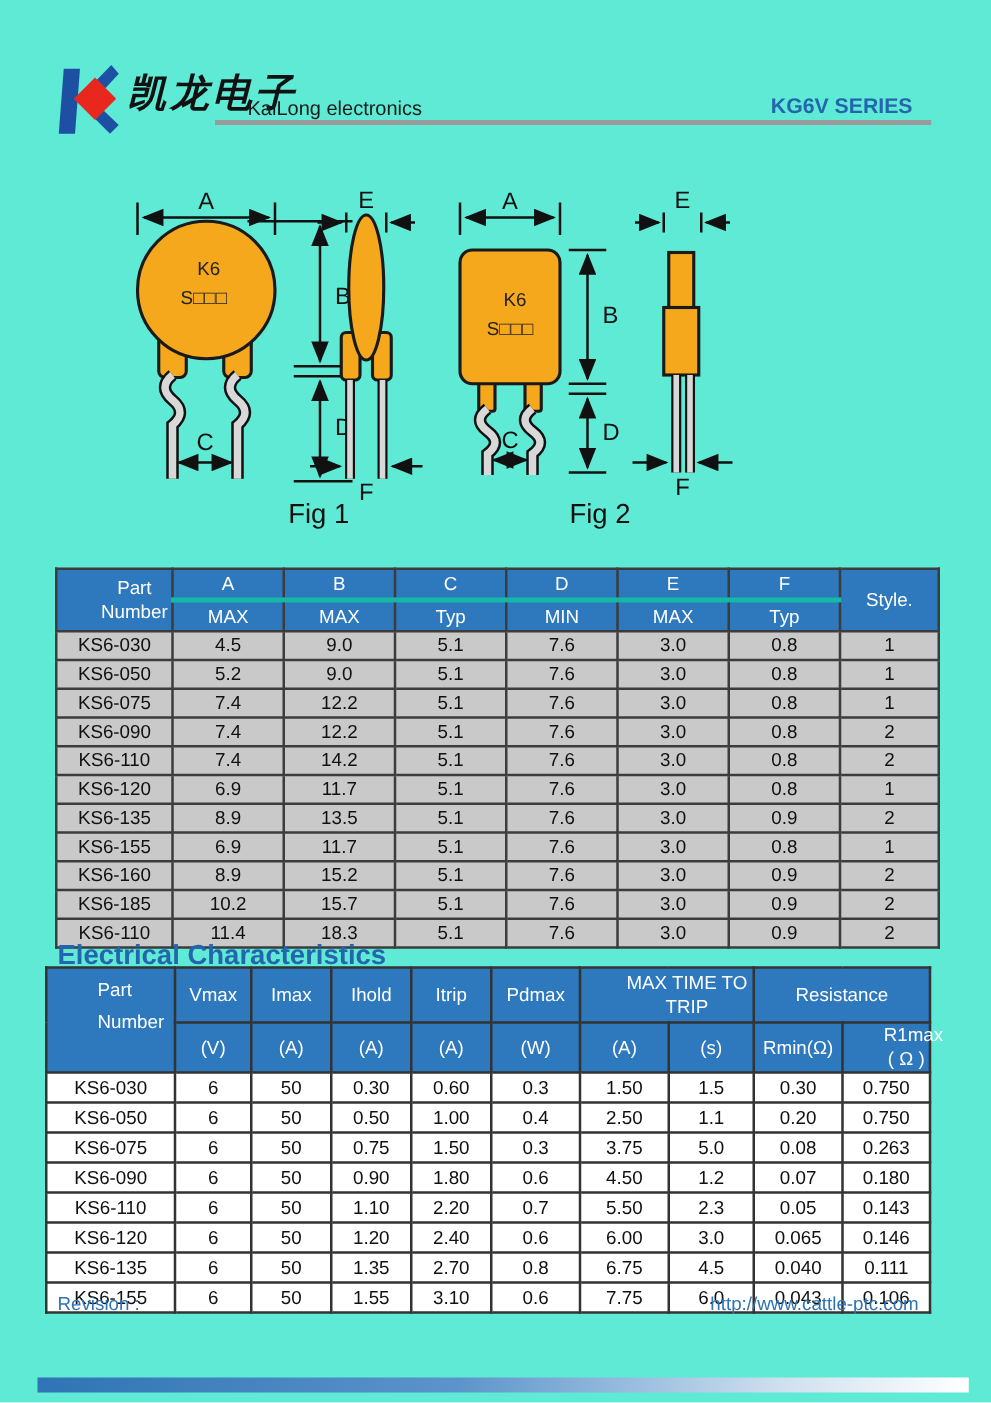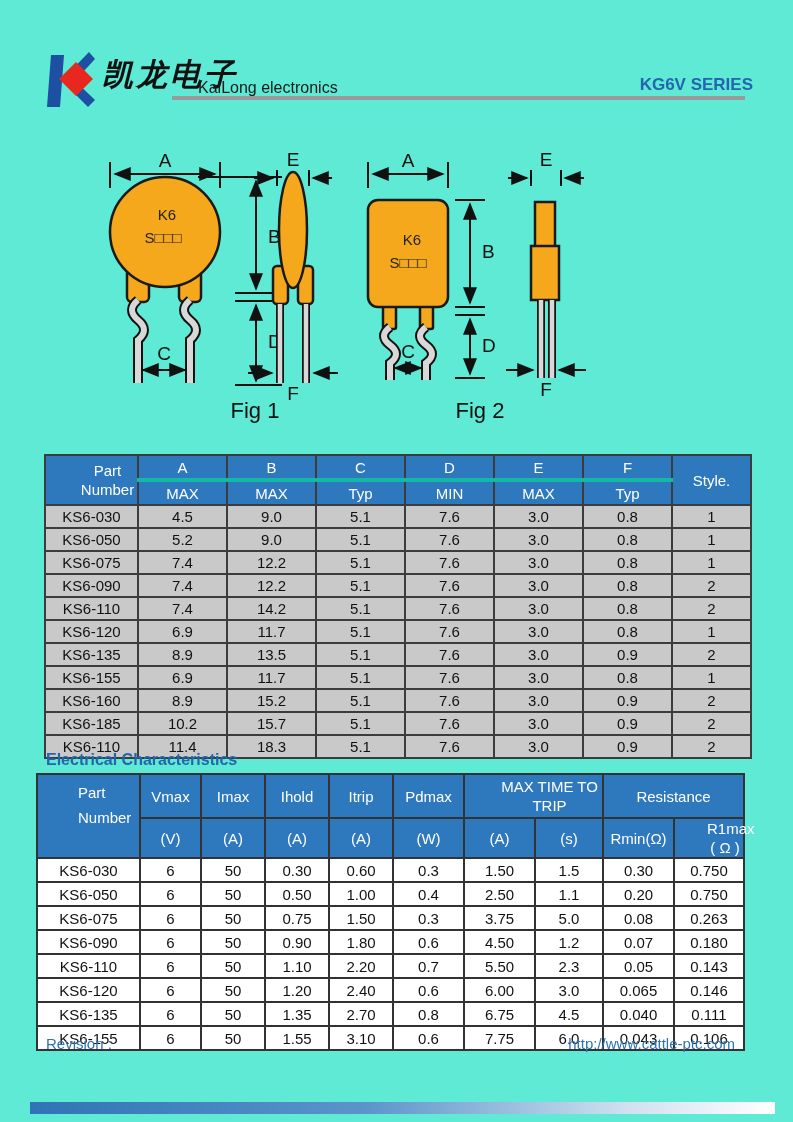--- a/index.html
+++ b/index.html
@@ -5,21 +5,21 @@
   html,body { margin:0; padding:0; background:#fff; }
   .page {
     position:relative; width:793px; height:1122px; background:#5eead4;
     font-family:"Liberation Sans", sans-serif; overflow:hidden; color:#111;
   }
   
   .logo-svg { position:absolute; left:45px; top:50px; }
   .cn-logo-text { position:absolute; left:102px; top:54px; font-size:31px; font-weight:bold;
     font-style:italic; color:#111; letter-spacing:3px; }
   .company { position:absolute; left:198px; top:79px; font-size:16px; color:#1a1a1a; }
-  .series { position:absolute; right:40px; top:75px; font-size:17px; font-weight:bold; color:#2565ae; }
+  .series { position:absolute; right:63px; top:75px; font-size:17px; font-weight:bold; color:#2565ae; }
   .hrule { position:absolute; left:172px; top:96px; width:573px; height:4px; background:#9a9a9a; }
   .dim-title { position:absolute; left:45px; top:104px; font-size:17px; font-weight:bold; color:#2565ae; }
   
   .fig-svg { position:absolute; left:70px; top:140px; }
   .orange { fill:#F5A81C; stroke:#1a1a1a; stroke-width:2.5; }
   .dl { stroke:#111; stroke-width:2; fill:none; }
   .lbl { font-family:"Liberation Sans",sans-serif; font-size:19px; fill:#111; }
   .mark { font-family:"Liberation Sans",sans-serif; font-size:15px; fill:#222; }
   .caption { font-family:"Liberation Sans",sans-serif; font-size:22px; fill:#111; }
   .lead-out { fill:none; stroke:#111; stroke-width:10; }
@@ -27,21 +27,21 @@
   .lead-out2 { stroke:#111; stroke-width:8; }
   .lead-in2  { stroke:#d8d8d8; stroke-width:4.5; }
   
   .dim-table { position:absolute; left:44px; top:454px; width:706px; border-collapse:collapse;
     table-layout:fixed; text-align:center; font-size:15px; color:#111; }
   .dim-table th, .dim-table td { border:2px solid #3c3c3c; padding:0; font-weight:normal; }
   .dim-table thead th { background:#2e78bd; color:#fff; height:22px; }
   .dim-table thead th.light-top { border-top:4px solid #14b8a6; }
   .dim-table td { background:#c9c9c9; height:21px; }
   
-  .elec-title { position:absolute; left:46px; top:751px; font-size:16px; font-weight:bold; color:#2565ae; }
+  .elec-title { position:absolute; left:46px; top:751px; font-size:22px; font-weight:bold; color:#2565ae; }
   .elec-table { position:absolute; left:36px; top:773px; width:707px; border-collapse:collapse;
     table-layout:fixed; text-align:center; font-size:15px; color:#111; }
   .elec-table th, .elec-table td { border:2px solid #333; padding:0; font-weight:normal; }
   .elec-table thead th { background:#2e78bd; color:#fff; }
   .elec-table thead tr.r1 th { height:42px; }
   .elec-table thead tr.r2 th { height:38px; }
   .elec-table th.part-h { text-align:left; vertical-align:top; padding:5px 0 0 8px; line-height:25px; }
   .elec-table td { background:#fff; height:22px; }
   .two-line { line-height:19px; display:block;margin-left:32px; }
   

